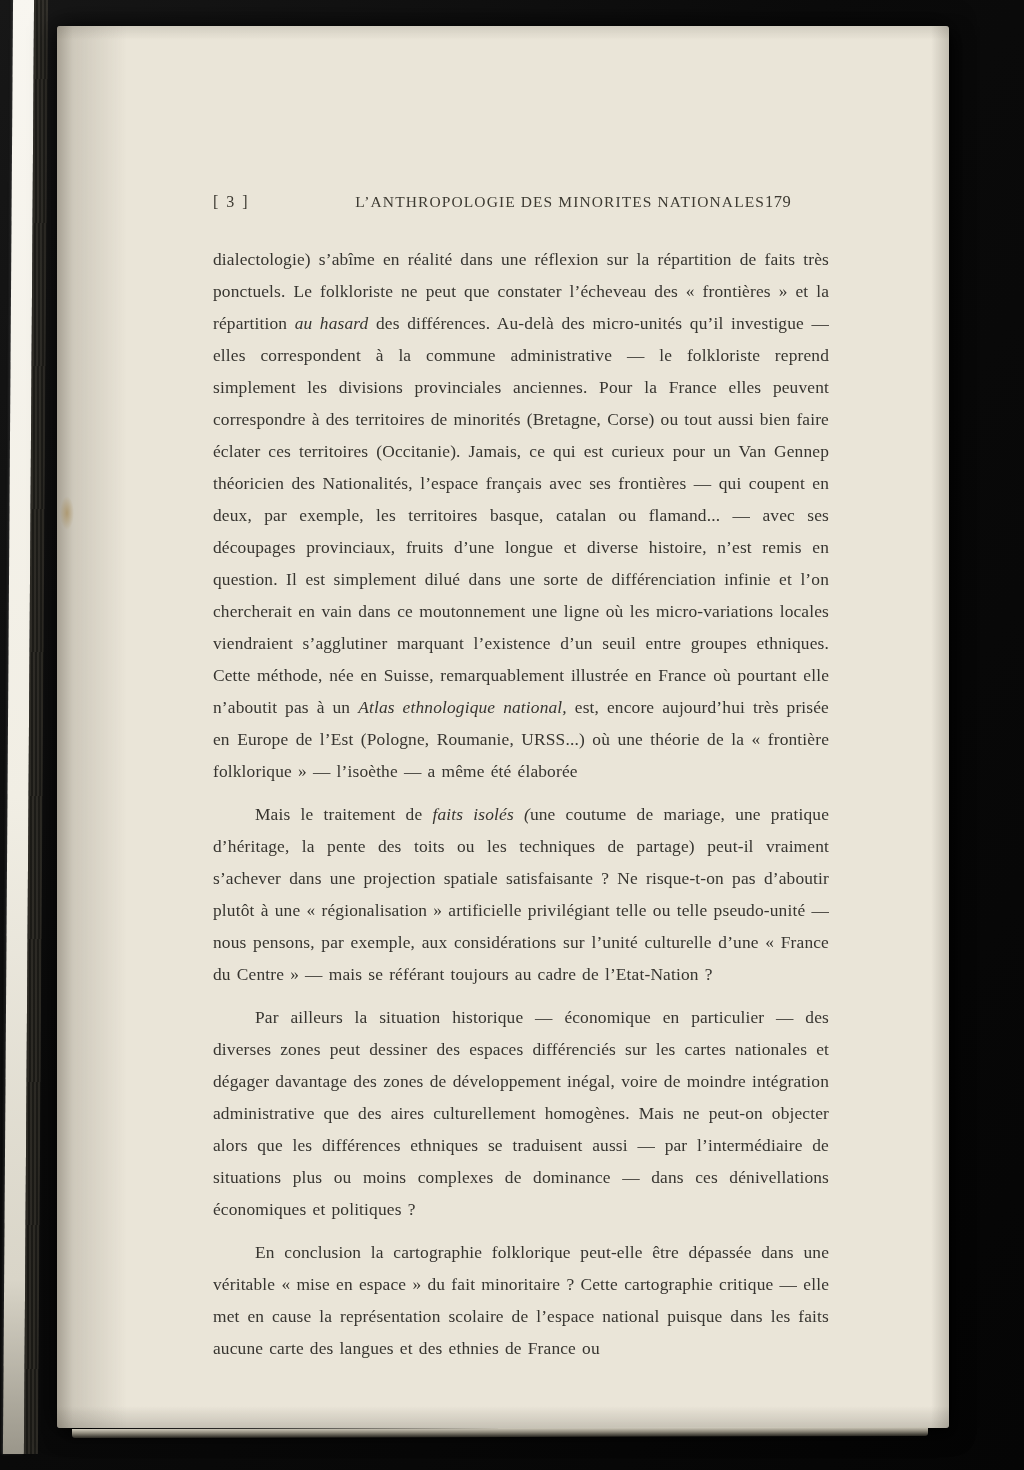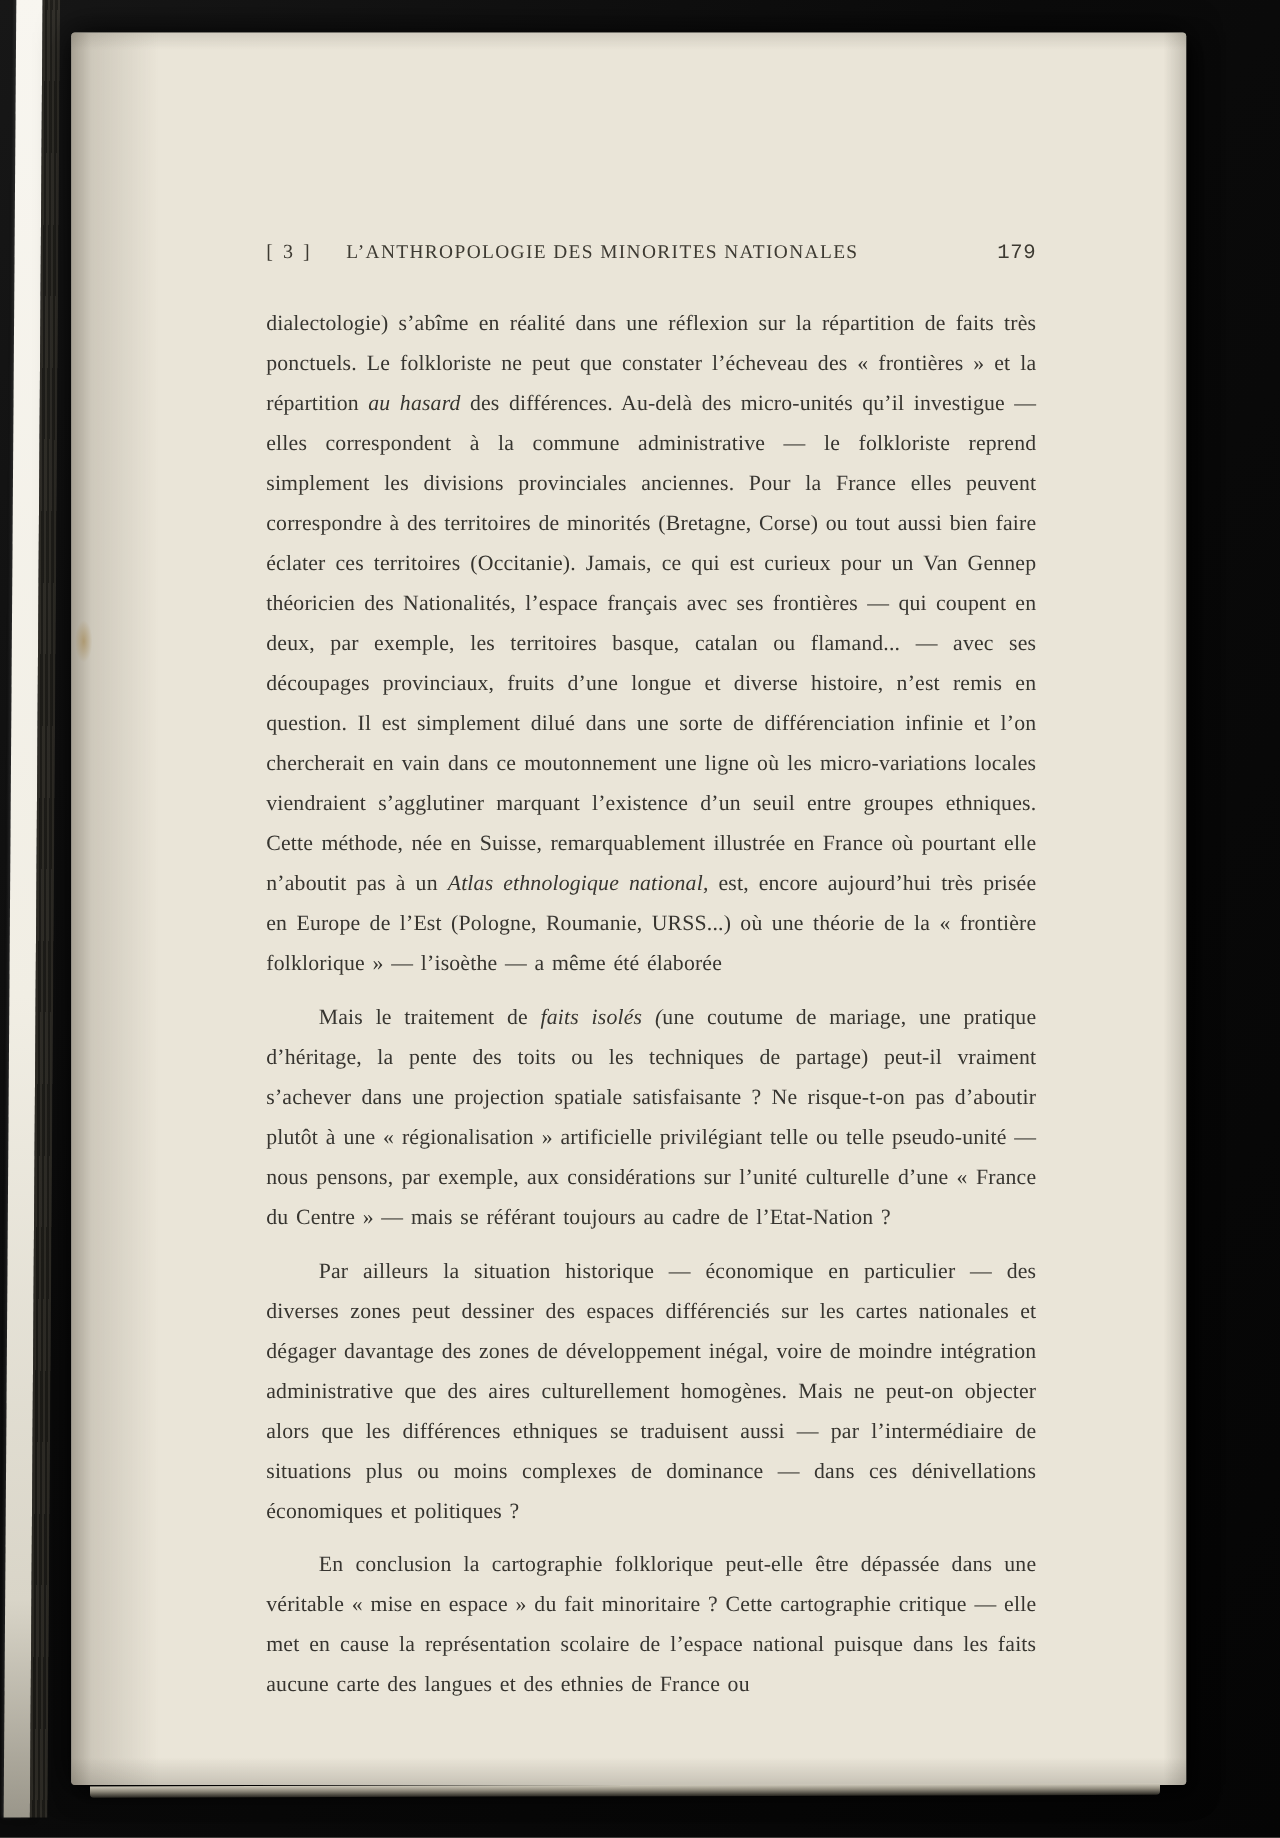--- a/index.html
+++ b/index.html
@@ -58,22 +58,22 @@
   }
   .page-inner{
     position:absolute;left:156px;top:166px;width:616px;
     color:var(--ink);
   }
   .running-head{
     display:flex;align-items:baseline;
     font-size:15.5px;letter-spacing:0.4px;color:#3d3a32;
   }
   .running-head .section{width:64px;font-size:16px;letter-spacing:2px;}
-  .running-head .title{flex:1;text-align:left;letter-spacing:1.1px;white-space:nowrap;}
-  .running-head .pagenum{width:64px;text-align:right;font-size:16.5px;letter-spacing:0.5px;font-family:Liberation Mono, monospace;}
+  .running-head .title{flex:1;text-align:right;letter-spacing:1.1px;white-space:nowrap;}
+  .running-head .pagenum{width:64px;text-align:left;font-size:16.5px;letter-spacing:0.5px;}
   .body-text{
     margin-top:31px;
     font-size:17.4px;line-height:32px;
     text-align:justify;
     word-spacing:1.6px;letter-spacing:0.15px;
     color:var(--ink);
   }
   .body-text p{margin:0 0 11px 0;}
   .body-text p.indent{text-indent:42px;}
   .body-text em{font-style:italic;}

